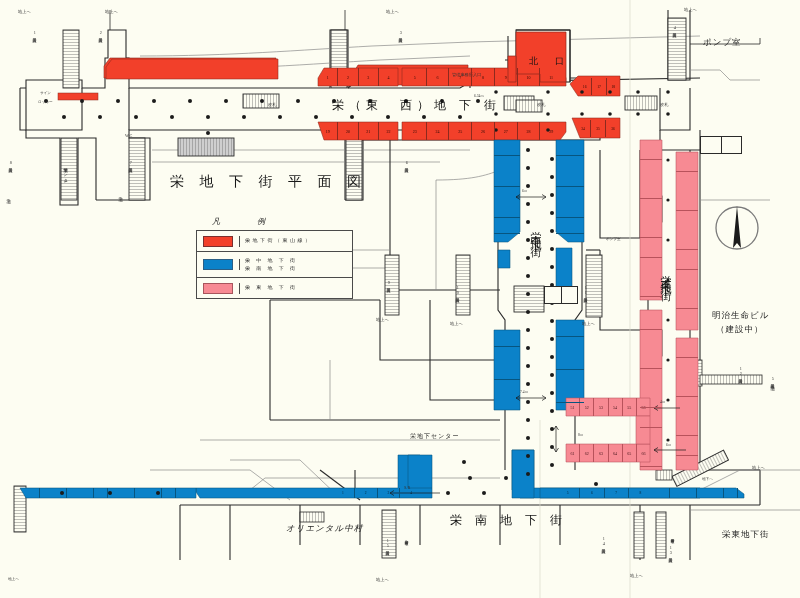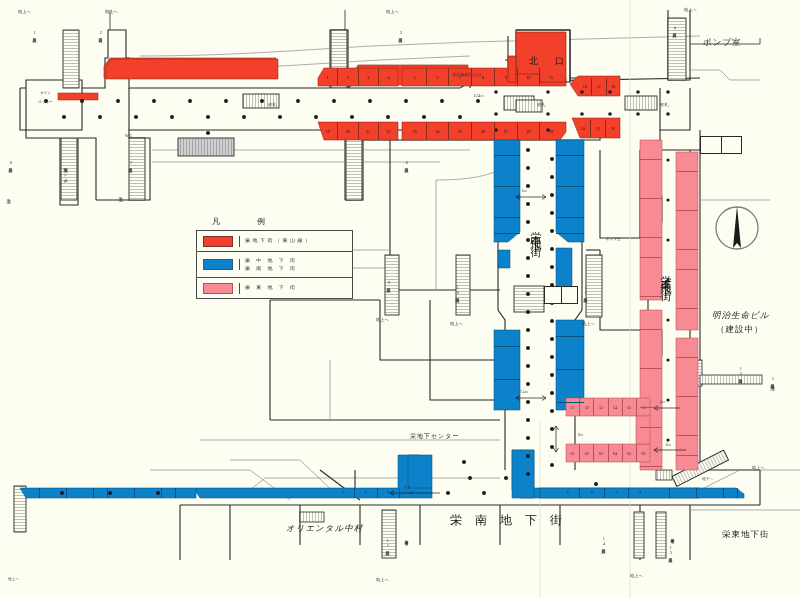--- a/index.html
+++ b/index.html
@@ -4,21 +4,21 @@
 <style>
   html,body{margin:0;padding:0;background:#ffffff;}
   body{font-family:"Liberation Serif","DejaVu Serif",serif;}
   #stage{position:relative;width:800px;height:598px;background:#fdfdf2;overflow:hidden;}
   #stage svg{position:absolute;left:0;top:0;}
   .ovl{position:absolute;}
   
   .t{position:absolute;color:#1b1b1b;white-space:nowrap;line-height:1;}
   .vt{position:absolute;color:#1b1b1b;writing-mode:vertical-rl;text-orientation:upright;line-height:1;}
   .title{font-size:14px;letter-spacing:6px;color:#181818;}
-  .lgd-title{font-size:8px;letter-spacing:7px;color:#222;}
+  .lgd-title{font-size:8px;letter-spacing:7px;color:#222;font-style:italic;}
   .street-label{font-size:12px;letter-spacing:5px;color:#141414;}
   .street-label-v{font-size:11px;letter-spacing:4px;color:#141414;}
   .bldg{font-size:8.5px;letter-spacing:1px;color:#222;}
   .tiny{font-size:4.2px;color:#333;}
   .tiny2{font-size:3.6px;color:#333;}
   
   .legend{position:absolute;border:1px solid #4a4a4a;background:#fdfdf2;}
   .lgd-row{display:flex;align-items:center;border-bottom:1px solid #4a4a4a;}
   .lgd-row:last-child{border-bottom:none;}
   .sw-cell{width:42px;display:flex;align-items:center;justify-content:center;border-right:1px solid #4a4a4a;}
@@ -387,20 +387,21 @@
     <path d="M654 450 L686 450 M654 450 l4 -2.5 M654 450 l4 2.5"></path>
     <path d="M390 493 L440 493 M390 493 l4 -2.5 M390 493 l4 2.5"></path>
   </g>
 
   <g>
     <circle cx="737" cy="228" r="21" fill="none" stroke="#7a7a7a" stroke-width="1.3"></circle>
     <path d="M737 206 L741 248 L737 243 L733 248 Z" fill="#1b1b1b"></path>
   </g>
 </svg>
 
+<div class="t title" style="left:170px;top:175px;">栄 地 下 街 平 面 図</div>
 
 <div class="t lgd-title" style="left:212px;top:218px;">凡　　例</div>
 
 <div class="legend" style="left:196px;top:230px;width:155px;">
   <div class="lgd-row" style="height:20px;">
     <div class="sw-cell">
       <div class="sw" style="background:#f2402a;"></div>
     </div>
     <div class="lgd-txt">
       <div>栄地下街（東山線）</div>
@@ -418,28 +419,29 @@
   <div class="lgd-row" style="height:20px;">
     <div class="sw-cell">
       <div class="sw" style="background:#f78a93;border-color:#a8555c;"></div>
     </div>
     <div class="lgd-txt">
       <div>栄 東 地 下 街</div>
     </div>
   </div>
 </div>
 
+<div class="t street-label" style="left:332px;top:99px;">栄（東　西）地 下 街</div>
 <div class="vt street-label-v" style="left:530px;top:222px;">栄中地下街</div>
 <div class="vt street-label-v" style="left:660px;top:266px;">栄東地下街</div>
 <div class="t street-label" style="left:450px;top:514px;">栄 南 地 下 街</div>
 <div class="t" style="left:410px;top:433px;font-size:6px;letter-spacing:1px;">栄地下センター</div>
 <div class="t" style="left:529px;top:57px;font-size:9px;letter-spacing:4px;color:#111;">北　口</div>
 
 <div class="t bldg" style="left:703px;top:38px;">ポンプ室</div>
-<div class="t bldg" style="left:712px;top:311px;font-style:italic;">明治生命ビル</div>
+<div class="t bldg" style="left:712px;top:311px;">明治生命ビル</div>
 <div class="t bldg" style="left:716px;top:325px;">（建設中）</div>
 <div class="t bldg" style="left:286px;top:524px;font-style:italic;">オリエンタル中村</div>
 <div class="t bldg" style="left:722px;top:530px;">栄東地下街</div>
 
 <div class="vt tiny" style="left:32px;top:30px;">1番出入口</div>
 <div class="vt tiny" style="left:98px;top:30px;">2番出入口</div>
 <div class="vt tiny" style="left:398px;top:30px;">3番出入口</div>
 <div class="vt tiny" style="left:672px;top:25px;">4番出入口</div>
 <div class="vt tiny" style="left:8px;top:160px;">8番出入口</div>
 <div class="vt tiny" style="left:128px;top:160px;">7番出入口</div>

